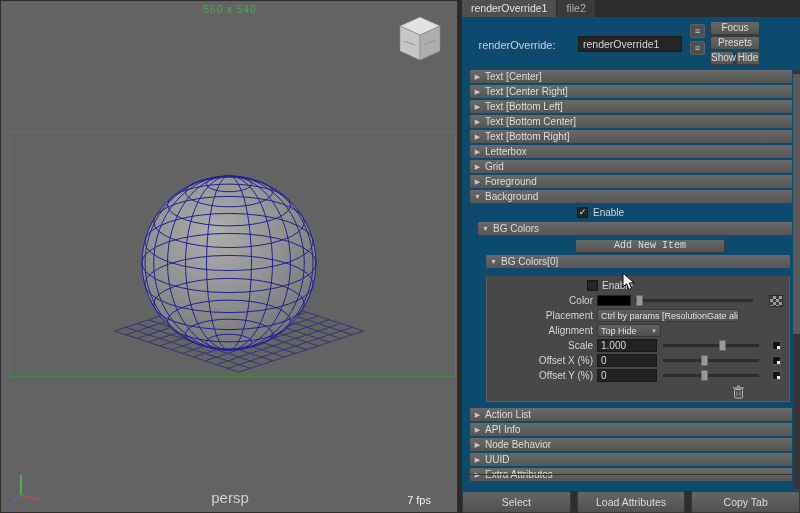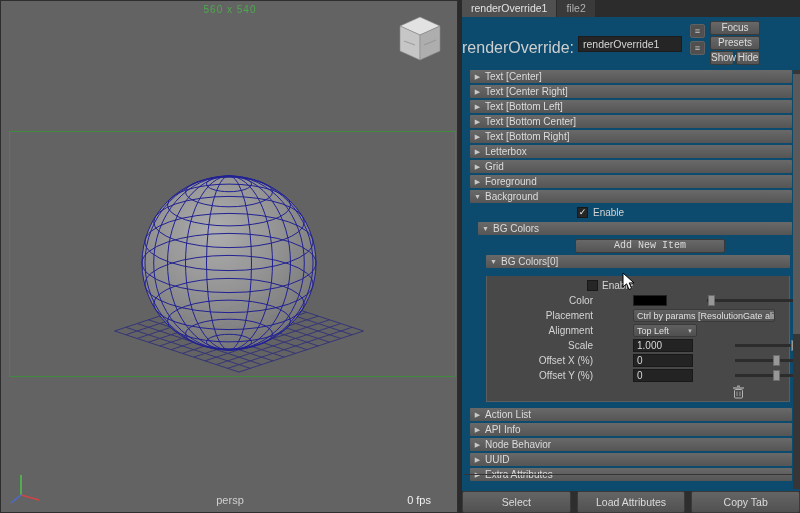--- a/index.html
+++ b/index.html
@@ -12,36 +12,36 @@
               background:#636363; border:1px solid #2e2e2e; overflow:hidden; }
   .scene { position:absolute; left:0; top:0; }
   .grid line { vector-effect:non-scaling-stroke; stroke-width:1; }
   .res-label { position:absolute; left:0; top:3px; width:458px; text-align:center;
                color:#4ea84e; font-size:10px; letter-spacing:1px; }
   .gate { position:absolute; left:8px; top:130px; width:447px; height:246px;
           border:1px solid #3f8a3f; }
   .viewcube { position:absolute; left:392px; top:12px; }
   .axisgizmo { position:absolute; left:4px; top:466px; }
   .persp { position:absolute; left:0; bottom:6px; width:458px; text-align:center;
-           color:#cfcfcf; font-size:11px; }
+           color:#cfcfcf; font-size:15px; }
   .fps { position:absolute; right:26px; bottom:6px; color:#f0f0f0; font-size:11px; }
 
   
   .divider { position:absolute; left:458px; top:0; width:4px; height:513px; background:#2a2a2a; }
 
   
   .panel { position:absolute; left:462px; top:0; width:338px; height:513px; background:#0c4a6e; }
   .tabbar { position:absolute; left:0; top:0; width:338px; height:17px; background:#2c2c2c;
             display:flex; align-items:flex-end; }
   .tab { padding:2px 9px 3px 9px; font-size:10.5px; margin-right:1px; cursor:default; }
   .tab.active { background:#505050; color:#e3e3e3; }
   .tab.inactive { background:#3a3a3a; color:#b0b0b0; }
 
   .hlabel { position:absolute; left:0; top:39px; width:110px; text-align:center;
-            color:#cfcfcf; font-size:16px; }
+            color:#cfcfcf; font-size:11px; }
   .namefield { position:absolute; left:116px; top:36px; width:104px; height:16px;
                background:#252525; border:1px solid #1c1c1c; color:#d6d6d6;
                font-size:10.5px; padding:0 4px; font-family:inherit; }
   .mini { position:absolute; left:228px; width:15px; height:14px; background:#4f4f4f;
           border:1px solid #616161; border-radius:2px; color:#c9c9c9; font-size:9px;
           line-height:12px; text-align:center; }
   .btn { background:linear-gradient(#686868,#545454); border:1px solid #3a3a3a;
          border-radius:2px; color:#dcdcdc; font-size:10px; text-align:center;
          font-family:inherit; }
   .hbtn { position:absolute; height:14px; line-height:12px; }
@@ -57,21 +57,21 @@
   .enrow { height:15px; margin-top:2px; display:flex; align-items:center; gap:5px;
            font-size:10px; color:#d4d4d4; }
   .cb { width:11px; height:11px; background:#262626; border:1px solid #181818;
         display:flex; align-items:center; justify-content:center; font-size:9px;
         color:#ededed; line-height:9px; }
   .addrow { height:18px; padding:2px 0; }
   .addbtn { display:block; margin-left:113px; width:150px; height:14px; line-height:12px;font-family:Liberation Mono, monospace; }
 
   .frame { margin-left:24px; width:304px; border:1px solid #5e5e5e; border-top:none;
            background:#484848; padding-top:2px; }
-  .frow { height:15px; display:flex; align-items:center; font-size:10px; color:#d4d4d4;gap:36px; }
+  .frow { height:15px; display:flex; align-items:center; font-size:10px; color:#d4d4d4; }
   .flabel { width:110px; text-align:right; padding-right:4px; flex:none; }
   .swatch { width:34px; height:11px; background:#000; border:1px solid #222; flex:none; }
   .slider { position:relative; height:13px; flex:none; }
   .slider .gr { position:absolute; left:0; right:0; top:5px; height:3px; background:#2c2c2c; }
   .slider .hd { position:absolute; top:1px; width:7px; height:11px; background:#989898;
                 border:1px solid #6b6b6b; }
   .w118 { width:118px; margin-left:4px; }
   .w96 { width:96px; margin-left:6px; }
   .dd { height:13px; background:linear-gradient(#606060,#4f4f4f); border:1px solid #3a3a3a;
         border-radius:2px; display:flex; align-items:center; font-size:9px; color:#e0e0e0;
@@ -176,21 +176,21 @@
       <line x1="31" y1="32" x2="43" y2="27" stroke="#8f8f8f" stroke-width="1.2" opacity="0.7"></line>
     </svg>
 
     <svg class="axisgizmo" width="40" height="42" viewBox="0 0 40 42">
       <line x1="16" y1="28" x2="16" y2="8" stroke="#4cc04c" stroke-width="1.6"></line>
       <line x1="16" y1="28" x2="34" y2="33" stroke="#d04545" stroke-width="1.6"></line>
       <line x1="16" y1="28" x2="6" y2="36" stroke="#4c6cd0" stroke-width="1.6"></line>
     </svg>
 
     <div class="persp">persp</div>
-    <div class="fps">0 fps</div>
+    <div class="fps">7 fps</div>
   </div>
 
   <div class="divider"></div>
 
   <div class="panel">
 
     <div class="tabbar">
       <div class="tab active">renderOverride1</div>
       <div class="tab inactive">file2</div>
     </div>
@@ -291,21 +291,21 @@
           <span class="flabel">Placement</span>
           <span class="dd w142">
             <span>Ctrl by params [ResolutionGate align]</span>
 
           </span>
         </div>
 
         <div class="frow">
           <span class="flabel">Alignment</span>
           <span class="dd w64">
-            <span>Top Left</span>
+            <span>Top Hide</span>
             <span class="caret">▼</span>
           </span>
         </div>
 
         <div class="frow">
           <span class="flabel">Scale</span>
           <input class="tf" value="1.000" style="">
           <span class="slider w96">
             <span class="gr"></span>
             <span class="hd" style="left:58%"></span>

